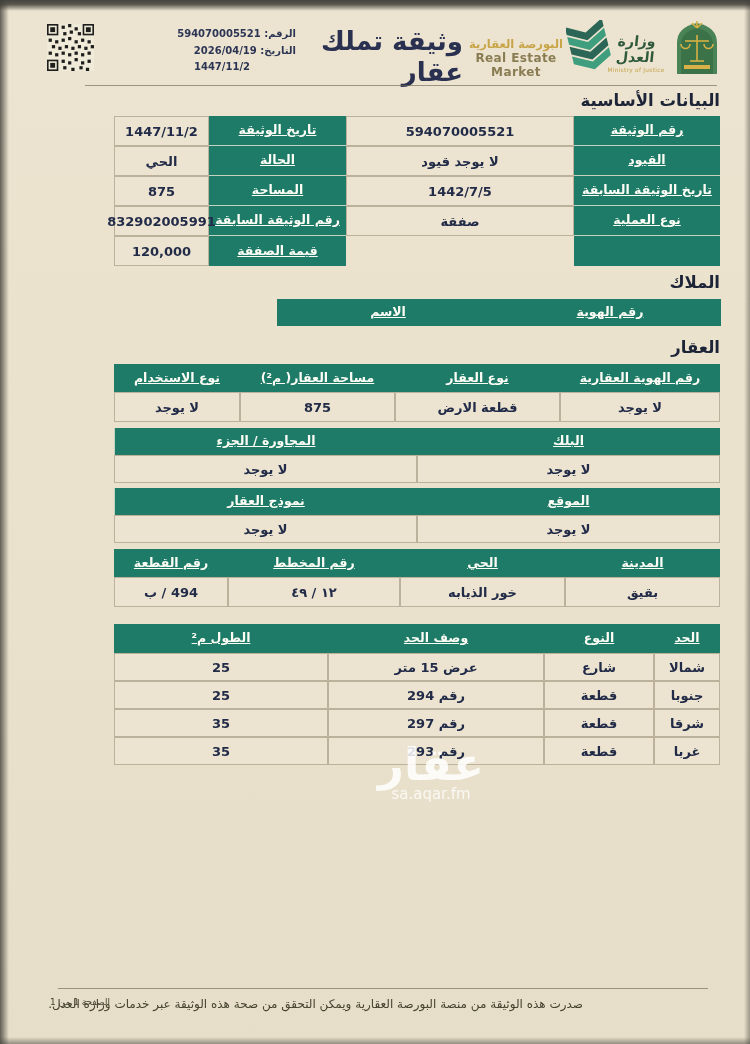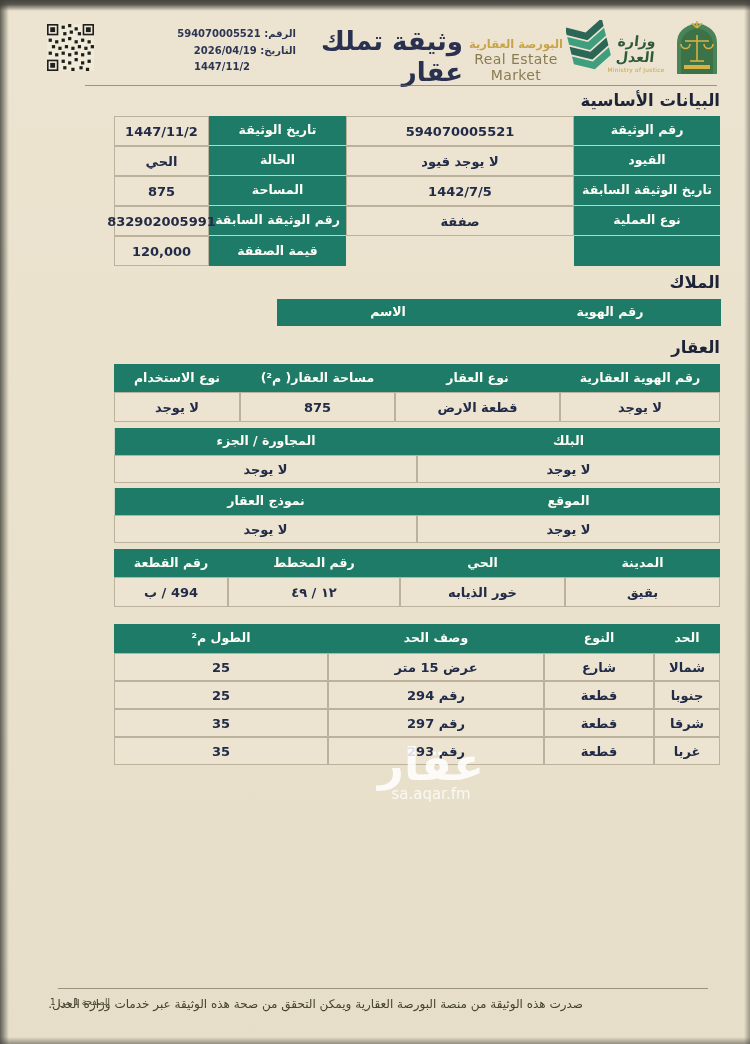--- a/index.html
+++ b/index.html
@@ -11,31 +11,31 @@
   .edge-top{top:0;left:0;width:100%;height:11px;background:linear-gradient(180deg,#45443e 0%,#5a574e 40%,rgba(90,87,78,0) 100%);}
   .edge-left{top:0;left:0;width:9px;height:100%;background:linear-gradient(90deg,rgba(64,63,57,.8),rgba(64,63,57,0));}
   .edge-right{top:0;right:0;width:6px;height:100%;background:linear-gradient(270deg,rgba(64,63,57,.45),rgba(64,63,57,0));}
   .edge-bottom{bottom:0;left:0;width:100%;height:7px;background:linear-gradient(0deg,rgba(64,63,57,.5),rgba(64,63,57,0));}
   
   .hnum{left:108px;top:26px;width:188px;text-align:right;font-size:10px;font-weight:bold;color:#2c3554;line-height:16.5px;}
   .hnum .hij{padding-left:40px;direction:ltr;text-align:center;}
   .doc-title{left:293px;top:26px;width:170px;font-size:26px;font-weight:bold;color:#2a3150;line-height:1.2;}
   .rem-text{left:468px;top:37px;width:96px;text-align:center;}
   .rem-ar{font-size:11.5px;font-weight:bold;color:#c9a54a;}
-  .rem-en{font-size:14px;color:#8a7c52;letter-spacing:.4px;direction:ltr;}
+  .rem-en{font-size:12px;color:#8a7c52;letter-spacing:.4px;direction:ltr;font-weight:bold;}
   .moj-text{left:606px;top:33px;width:60px;text-align:center;}
   .moj-ar{font-size:14px;font-weight:bold;color:#2f5b3c;transform:skewX(-6deg);}
   .moj-en{font-size:5.8px;color:#c5a24b;direction:ltr;letter-spacing:.3px;margin-top:2px;}
   .hr{height:1px;background:rgba(110,104,88,.65);}
   
   .sec{right:30px;font-size:16.5px;font-weight:bold;color:#1d2438;}
   
   .grid{display:grid;direction:rtl;}
   .gcell{background:#1d7b67;color:#fdfdf6;font-weight:bold;font-size:12.5px;display:flex;align-items:center;justify-content:center;
-         border-bottom:1px solid rgba(238,232,214,.8);text-align:right;line-height:1.15;}
+         border-bottom:1px solid rgba(238,232,214,.8);text-align:right;line-height:1.15;text-decoration:underline;}
   .gcell.nb{border-bottom:none;}
   .gcell.sep{border-left:1px solid rgba(238,232,214,.8);}
   .vcell{background:#ece4d1;color:#222b48;font-weight:bold;font-size:13px;display:flex;align-items:center;justify-content:center;
          box-shadow:inset 0 0 0 1px #bcb29b;text-align:center;}
   .vcell.blank{background:transparent;box-shadow:none;}
   
   .wm{left:366px;top:742px;width:130px;text-align:center;color:rgba(255,255,255,.85);}
   .wm-big{font-size:45px;font-weight:bold;line-height:1.0;}
   .wm-url{font-size:15px;direction:ltr;margin-top:-2px;color:rgba(255,255,255,.78);}
   

